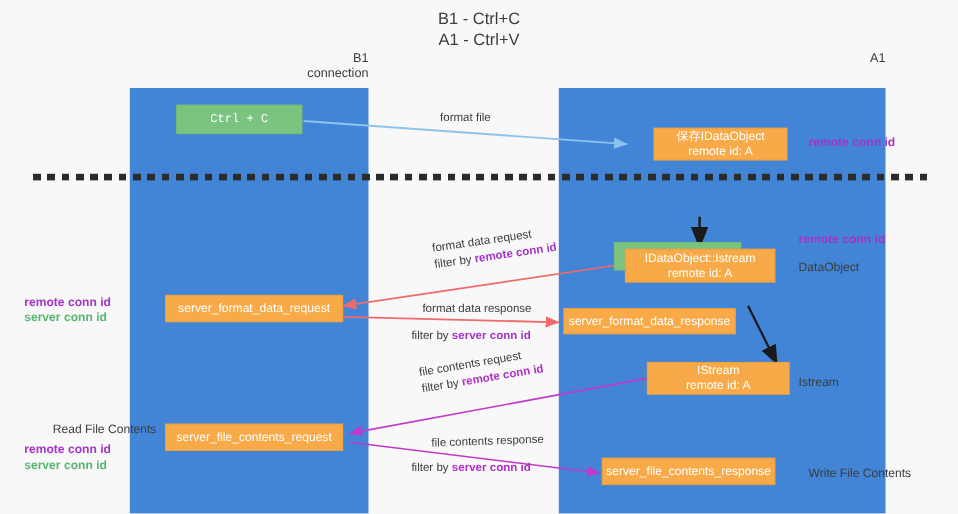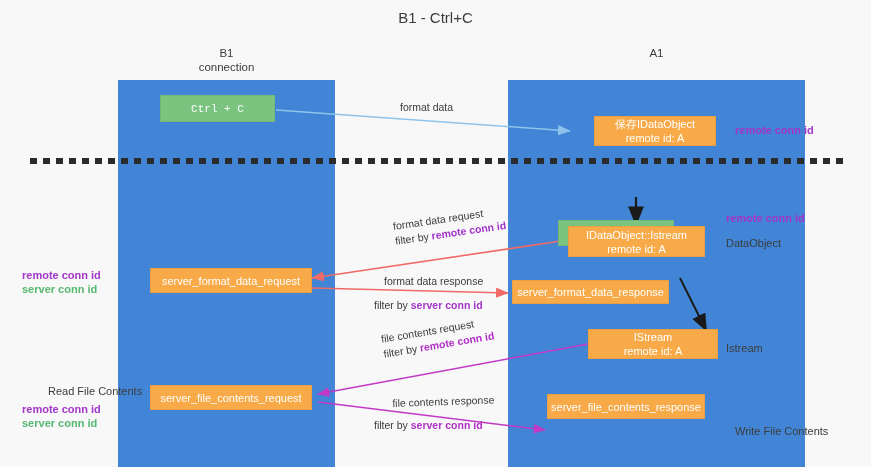--- a/index.html
+++ b/index.html
@@ -22,21 +22,21 @@
   .lane {
     position: absolute;
     background: #4285d6;
   }
   #lane-b1 { left: 118px; top: 80px; width: 217px; height: 387px; }
   #lane-a1 { left: 508px; top: 80px; width: 297px; height: 387px; }
 
   
   .lane-header {
     position: absolute;
-    text-align: center;
+    text-align: right;
     color: #3c3c3c;
     font-size: 11.5px;
     line-height: 14px;
   }
   #hdr-b1 { left: 118px; top: 46px; width: 217px; }
   #hdr-a1 { left: 508px; top: 46px; width: 297px; }
 
   
   #title {
     position: absolute;
@@ -105,20 +105,21 @@
     pointer-events: none;
   }
 </style>
 </head>
 <body>
 
 <div id="canvas">
 
   <div id="title">
     <div>B1 - Ctrl+C</div>
+    <div>A1 - Ctrl+V</div>
   </div>
 
   <div class="lane" id="lane-b1"></div>
   <div class="lane" id="lane-a1"></div>
 
   <div class="lane-header" id="hdr-b1">
     <div>B1</div>
     <div>connection</div>
   </div>
   <div class="lane-header" id="hdr-a1">
@@ -184,21 +185,21 @@
 
   <div class="node orange" style="left:588px; top:329px; width:130px; height:30px;">
     <span>IStream</span>
     <span>remote id: A</span>
   </div>
 
   <div class="node orange" style="left:150px; top:385px; width:162px; height:25px;">
     <span>server_file_contents_request</span>
   </div>
 
-  <div class="node orange" style="left:547px; top:394px; width:158px; height:25px;">
+  <div class="node orange" style="left:547px; top:416px; width:158px; height:25px;">
     <span>server_file_contents_response</span>
   </div>
 
   <div class="anno purple" style="left:735px; top:123px;">remote conn id</div>
 
   <div class="anno purple" style="left:726px; top:211px;">remote conn id</div>
 
   <div class="anno dark" style="left:726px; top:236px;">DataObject</div>
 
   <div class="anno dark" style="left:726px; top:341px;">Istream</div>
@@ -206,21 +207,21 @@
   <div class="anno dark" style="left:735px; top:424px;">Write File Contents</div>
 
   <div class="anno purple" style="left:22px; top:268px;">remote conn id</div>
   <div class="anno green" style="left:22px; top:282px;">server conn id</div>
 
   <div class="anno dark" style="left:24px; top:384px;padding-left:24px;">Read File Contents</div>
   <div class="anno purple" style="left:22px; top:402px;">remote conn id</div>
   <div class="anno green" style="left:22px; top:416px;">server conn id</div>
 
   <div class="edge-label" style="left:400px; top:100px;">
-    <div>format data</div>
+    <div>format file</div>
   </div>
 
   <div class="edge-label" style="left:392px; top:219px; transform:rotate(-8.2deg); transform-origin:left top;">
     <div>format data request</div>
     <div><span>filter by </span><span class="hl-purple">remote conn id</span></div>
   </div>
 
   <div class="edge-label" style="left:384px; top:274px;">
     <div>format data response</div>
   </div>

